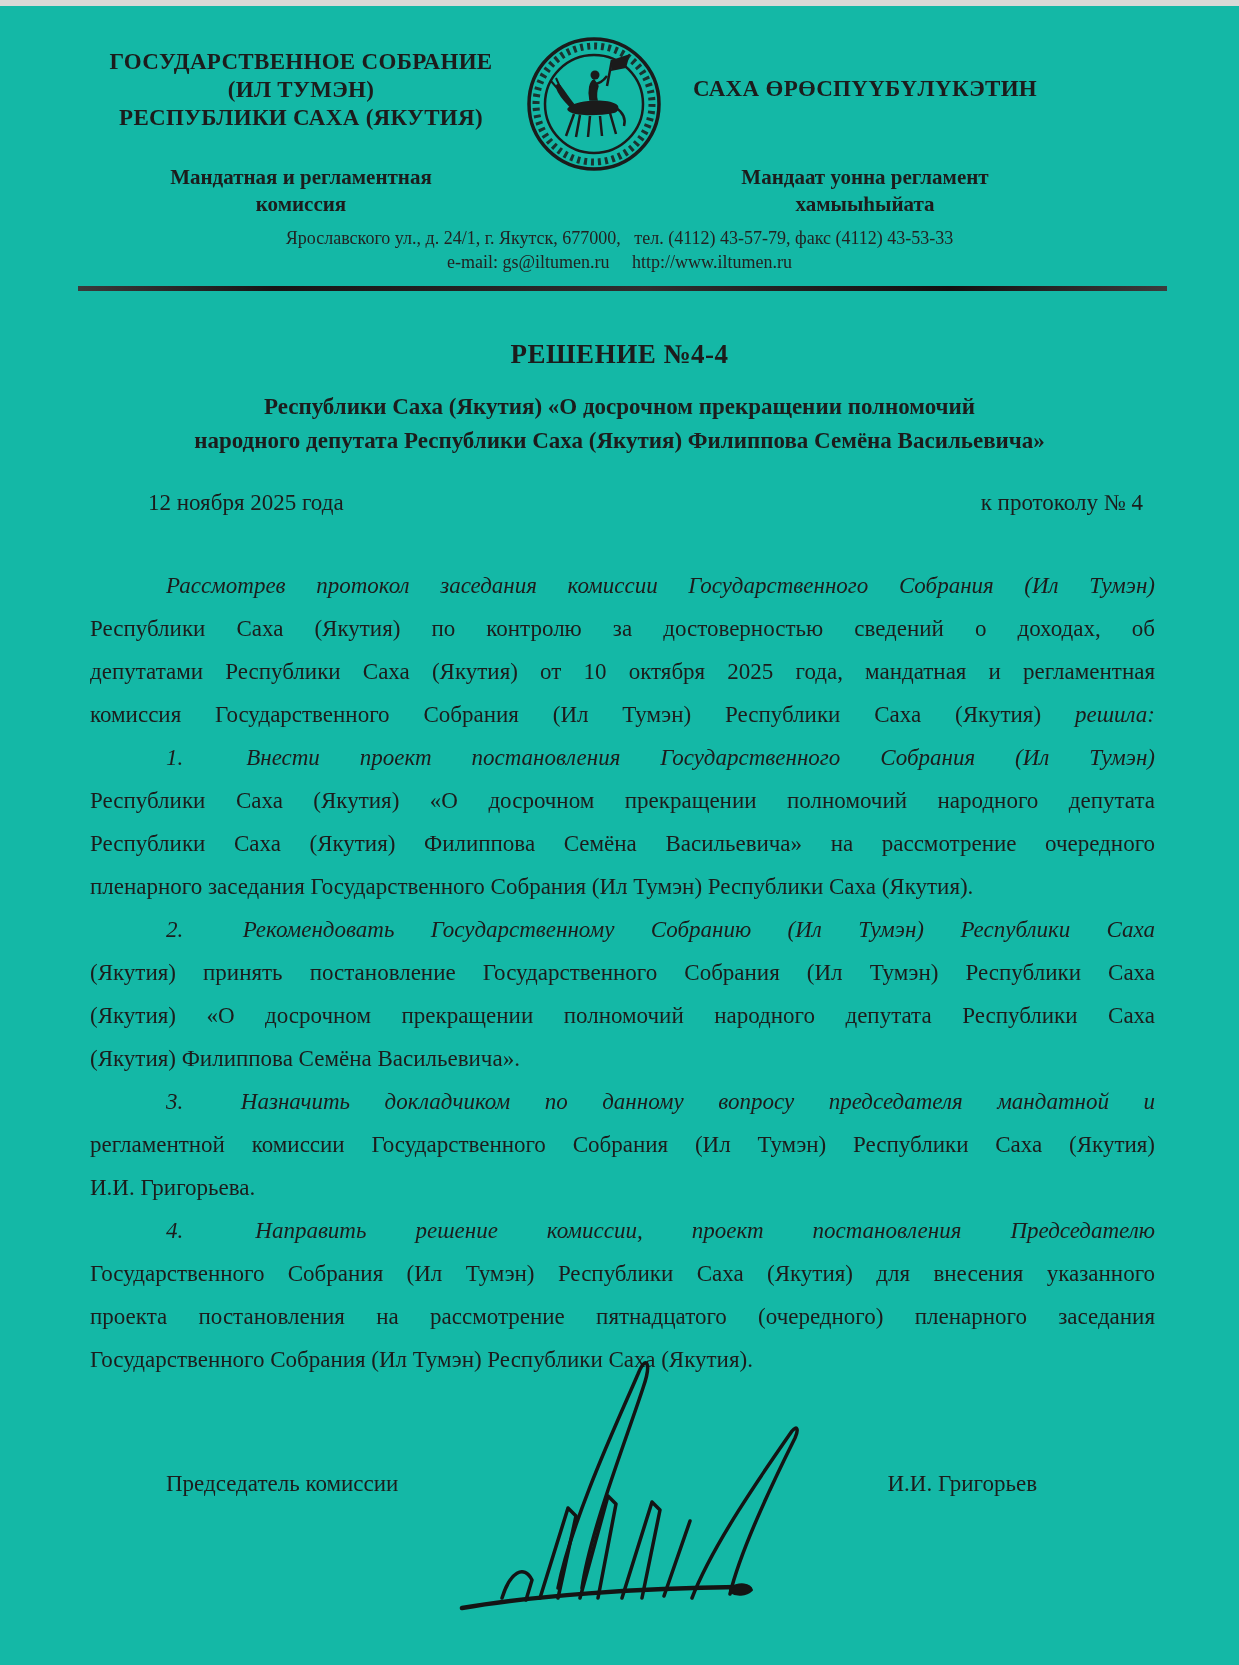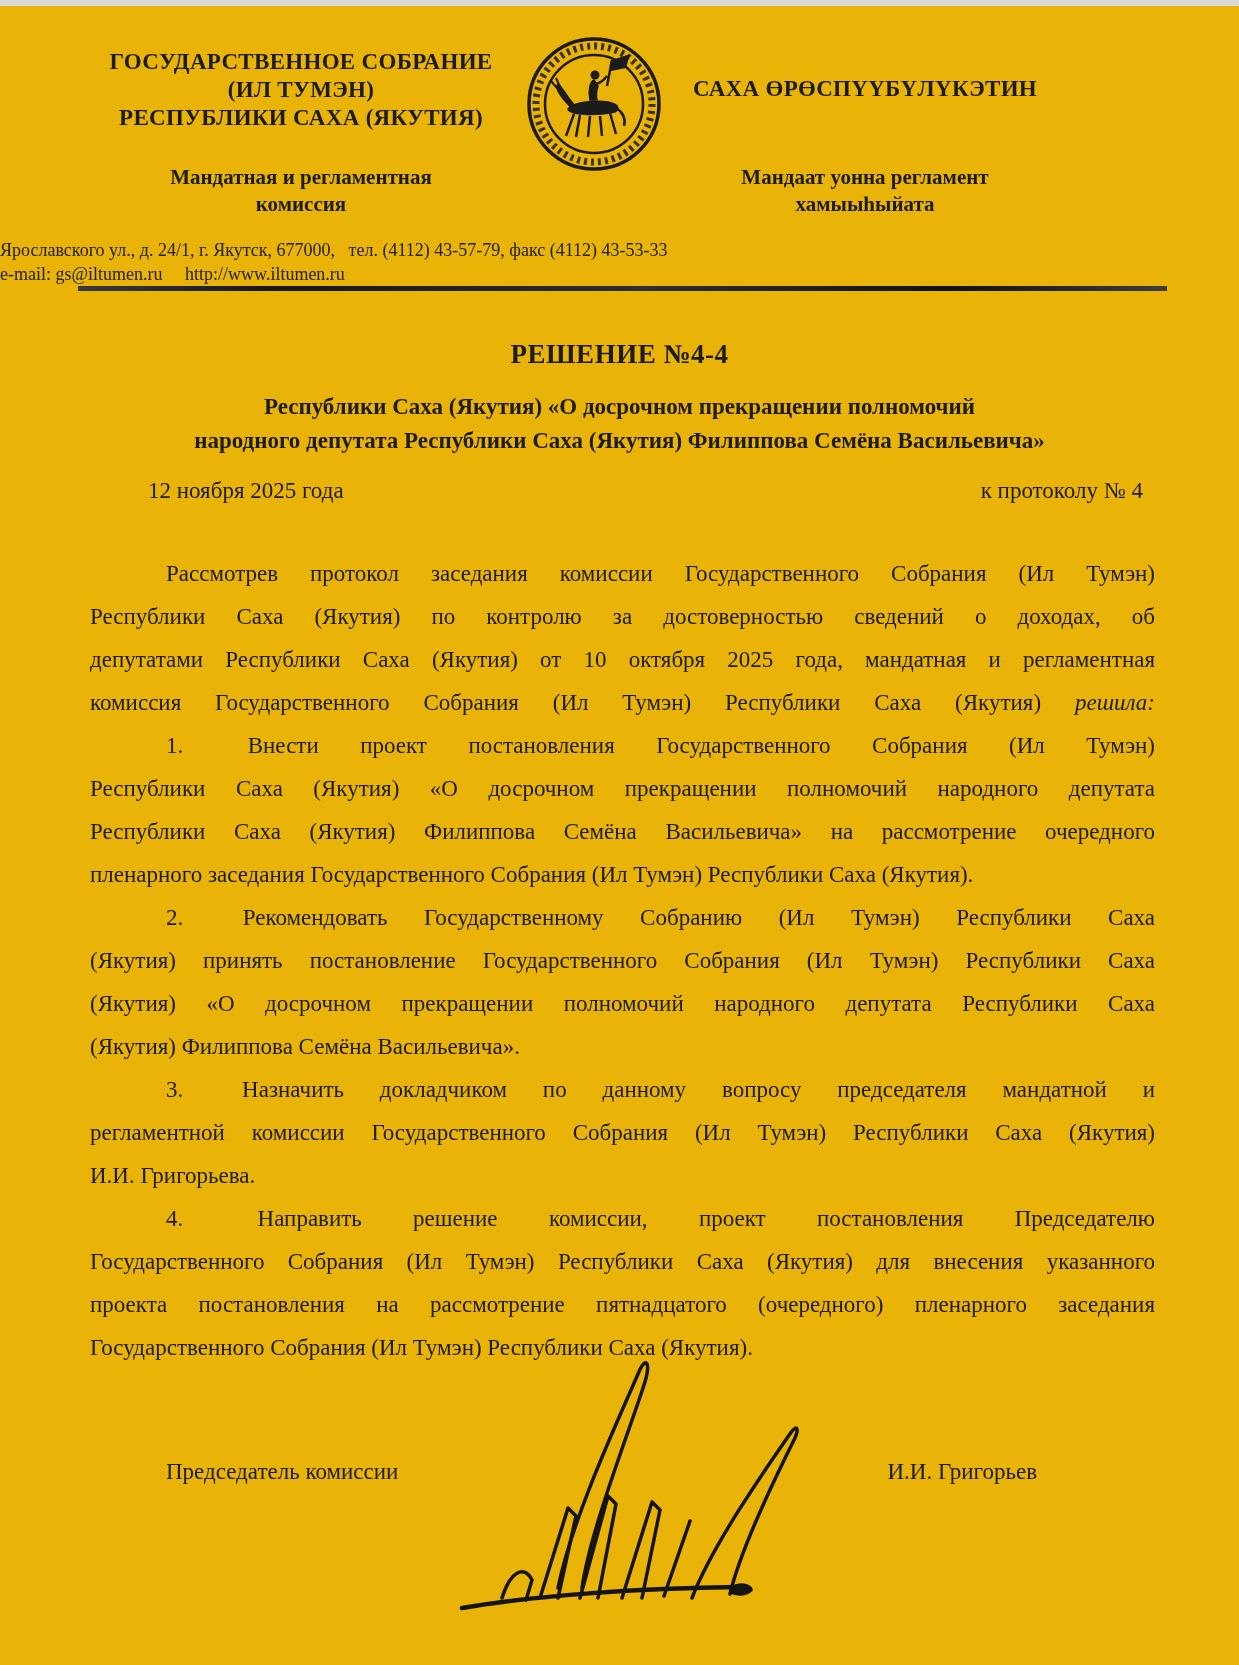--- a/index.html
+++ b/index.html
@@ -1,48 +1,48 @@
 <!DOCTYPE html>
 <html lang="ru"><head>
 <meta charset="utf-8">
 <style>
   html,body{margin:0;padding:0;background:#e9e9e7;}
   .page{
     position:relative;width:1239px;height:1665px;margin:0 auto;
-    background:#eab308;color:#1c1c1c;overflow:hidden;
+    background:#14b8a6;color:#1c1c1c;overflow:hidden;
     font-family:"Liberation Serif","DejaVu Serif",serif;
     border-top:6px solid #d9d9d6;
     box-sizing:border-box;
   }
   
   .header{position:relative;height:280px;}
   .hcol{position:absolute;text-align:center;}
   .hcol.left{left:95px;top:42px;width:412px;}
   .hcol.right{left:672px;top:56px;width:386px;}
   .org{font-size:23px;font-weight:700;line-height:28px;letter-spacing:.3px;}
   .hcol.right .org{margin-top:13px;}
   .commission{font-size:21px;font-weight:700;line-height:27px;}
   .hcol.left .commission{margin-top:32px;}
   .hcol.right .commission{margin-top:61px;}
   .emblem{position:absolute;left:524px;top:28px;width:140px;height:140px;}
-  .address{position:absolute;left:0;top:232px;width:100%;text-align:left;
+  .address{position:absolute;left:0;top:220px;width:100%;text-align:center;
     font-size:18px;line-height:24px;color:#222;}
   .rule{height:5px;margin:0 72px 0 78px;
     background:linear-gradient(90deg,#3a3a3a,#151515 18%,#2e2e2e 52%,#101010 80%,#3c3c3c);}
   
   .doc-title{margin-top:48px;text-align:center;font-size:27px;font-weight:700;letter-spacing:.5px;}
   .subject{margin:20px 95px 0;text-align:center;font-size:23px;font-weight:700;line-height:34px;}
   .subject .tline{text-align:center;}
   
-  .meta{display:flex;justify-content:space-between;margin:18px 84px 0 90px;
+  .meta{display:flex;justify-content:space-between;margin:30px 84px 0 90px;
     padding-left:58px;padding-right:12px;font-size:23px;line-height:30px;}
   
   .bodytext{margin:46px 84px 0 90px;font-size:23px;line-height:43px;}
   .par .tline{text-align:justify;text-align-last:justify;}
-  .par .tline.first{padding-left:76px;}
+  .par .tline.first{padding-left:76px;font-style:italic;}
   .par .tline.last{text-align-last:left;}
   .par.stretch-last .tline.last{text-align-last:justify;}
   .par .finline{text-align:left;line-height:43px;}
   
   .sigrow{display:flex;justify-content:space-between;margin:88px 84px 0 90px;
     font-size:23px;line-height:30px;text-align:right;}
   .sigrow .left{padding-left:76px;}
   .sigrow .right{margin-right:118px;}
   .signature-svg{position:absolute;left:440px;top:1330px;pointer-events:none;}
   .tline{min-height:1em;}

